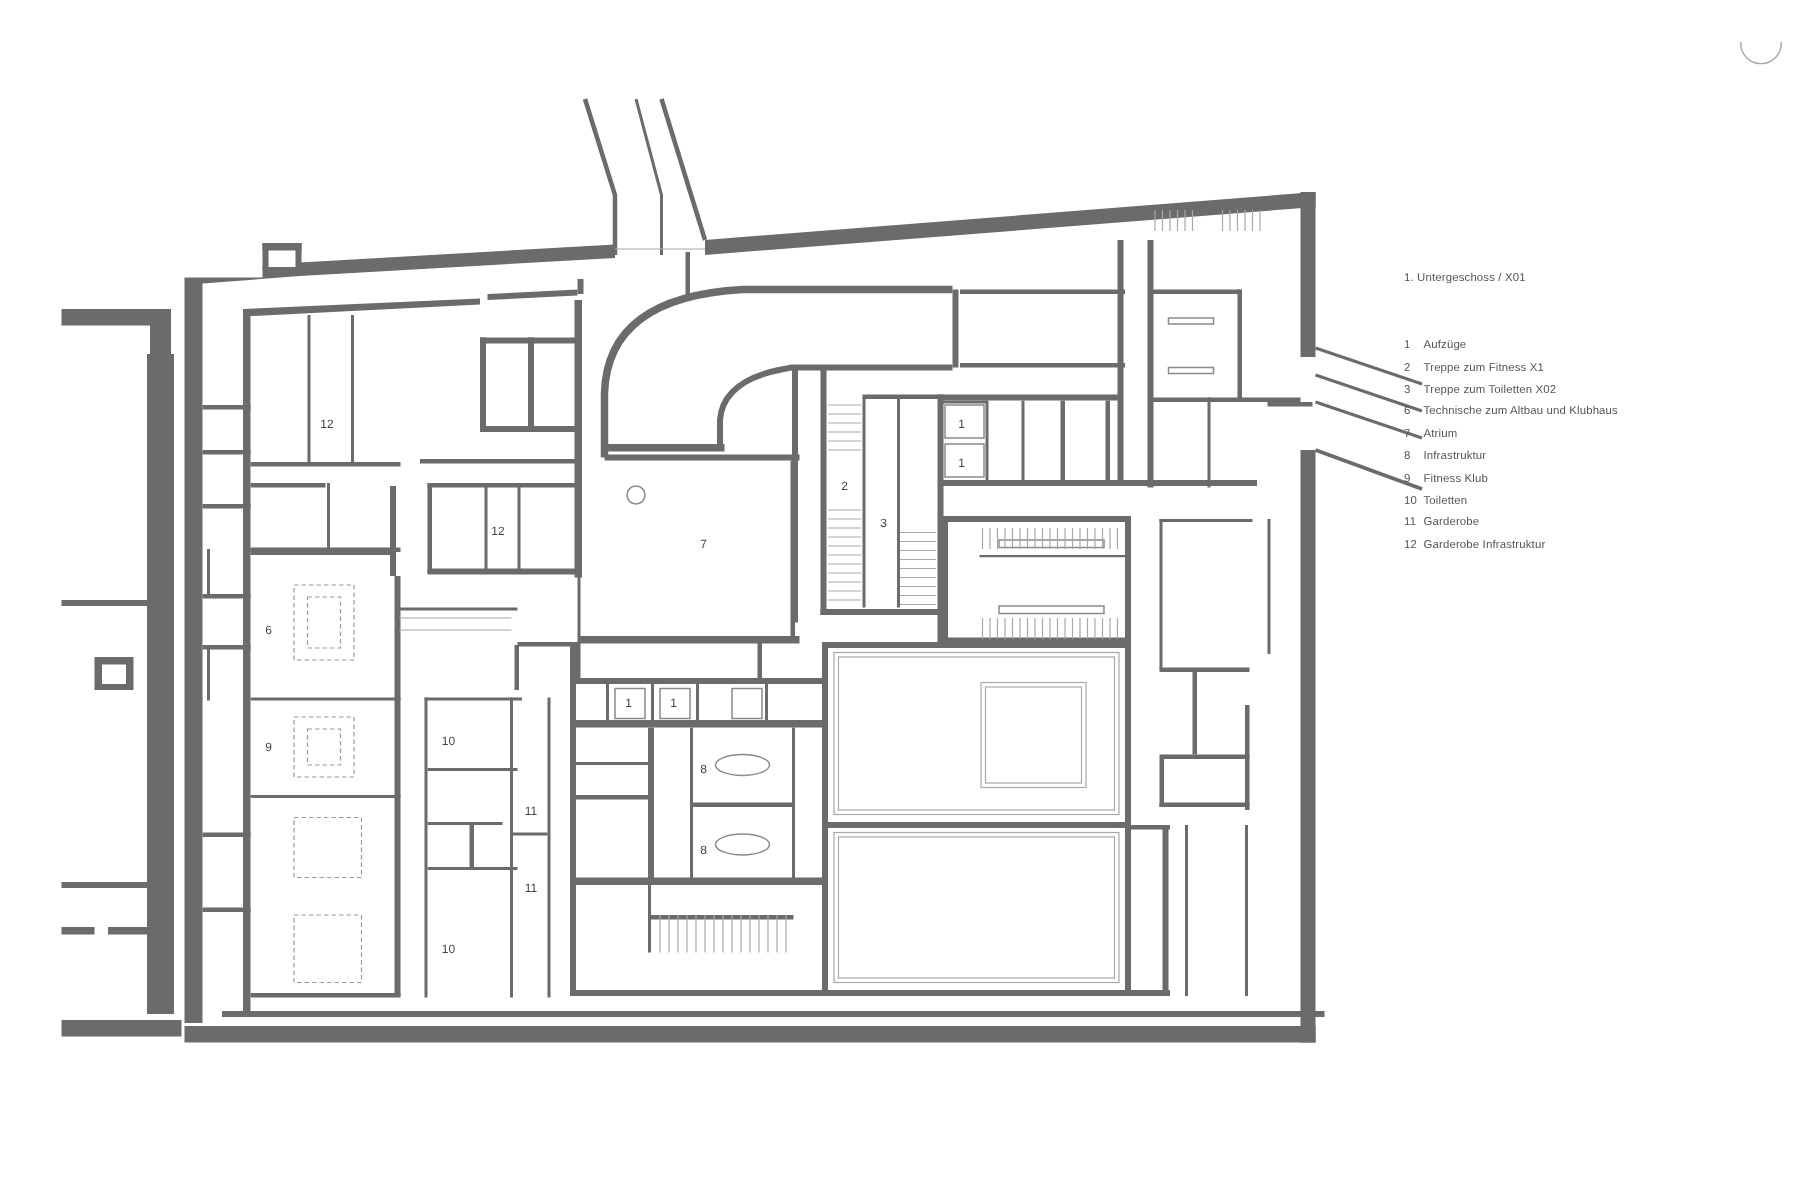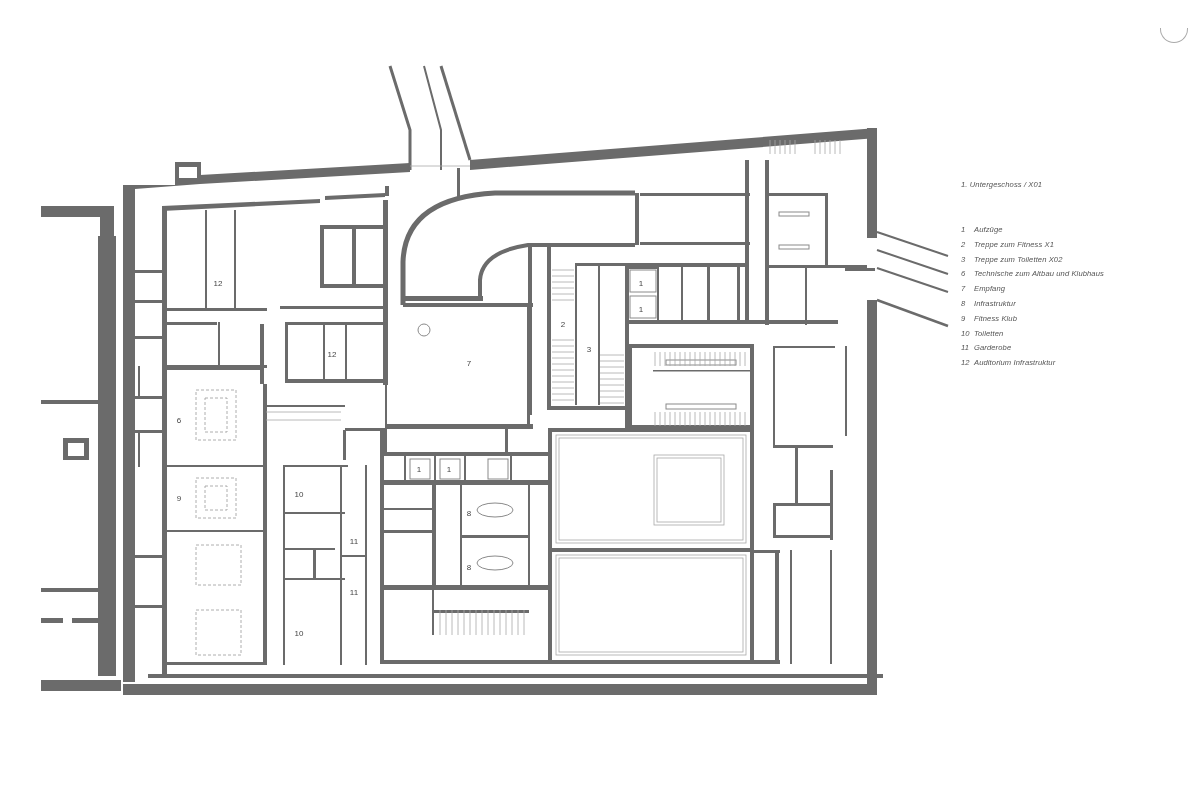--- a/index.html
+++ b/index.html
@@ -4,21 +4,21 @@
 <style>
   html, body { margin:0; padding:0; background:#ffffff; }
   body { width:1200px; height:800px; position:relative; overflow:hidden; font-family:"Liberation Sans", sans-serif; }
   #plan { position:absolute; left:0; top:0; width:1200px; height:800px; }
   .wall { fill:#6b6b6b; }
   .wline { stroke:#6b6b6b; fill:none; }
   .thin { stroke:#8a8a8a; fill:none; stroke-width:1; }
   .light { stroke:#a8a8a8; fill:none; stroke-width:0.8; }
   .dash { stroke:#9a9a9a; fill:none; stroke-width:0.8; stroke-dasharray:3 2; }
   .room-label { position:absolute; font-size:8px; color:#444; transform:translate(-50%,-50%); }
-  #legend { position:absolute; left:961px; top:180px; font-size:7.6px; color:#555; letter-spacing:0.1px;font-style:italic; }
+  #legend { position:absolute; left:936px; top:180px; font-size:7.6px; color:#555; letter-spacing:0.1px; }
   #legend .title { margin-bottom:34px; }
   #legend .item { height:14.8px; line-height:14.8px; white-space:nowrap; }
   #legend .num { display:inline-block; min-width:10px; margin-right:3px; }
   #corner-mark { position:absolute; left:1160px; top:28px; width:26px; height:14px; border:1px solid #aaa; border-top:none; border-radius:0 0 14px 14px; }
 </style>
 </head>
 <body>
 
 <svg id="plan" viewBox="0 0 1200 800" xmlns="http://www.w3.org/2000/svg">
 
@@ -257,19 +257,19 @@
   </div>
 
 <div id="corner-mark"></div>
 
 <div id="legend">
   <div class="title">1. Untergeschoss / X01</div>
   <div class="item"><span class="num">1</span><span>Aufzüge</span></div>
   <div class="item"><span class="num">2</span><span>Treppe zum Fitness X1</span></div>
   <div class="item"><span class="num">3</span><span>Treppe zum Toiletten X02</span></div>
   <div class="item"><span class="num">6</span><span>Technische zum Altbau und Klubhaus</span></div>
-  <div class="item"><span class="num">7</span><span>Empfang</span></div>
+  <div class="item"><span class="num">7</span><span>Atrium</span></div>
   <div class="item"><span class="num">8</span><span>Infrastruktur</span></div>
   <div class="item"><span class="num">9</span><span>Fitness Klub</span></div>
   <div class="item"><span class="num">10</span><span>Toiletten</span></div>
   <div class="item"><span class="num">11</span><span>Garderobe</span></div>
-  <div class="item"><span class="num">12</span><span>Auditorium Infrastruktur</span></div>
+  <div class="item"><span class="num">12</span><span>Garderobe Infrastruktur</span></div>
 </div>
 
 </body></html>

